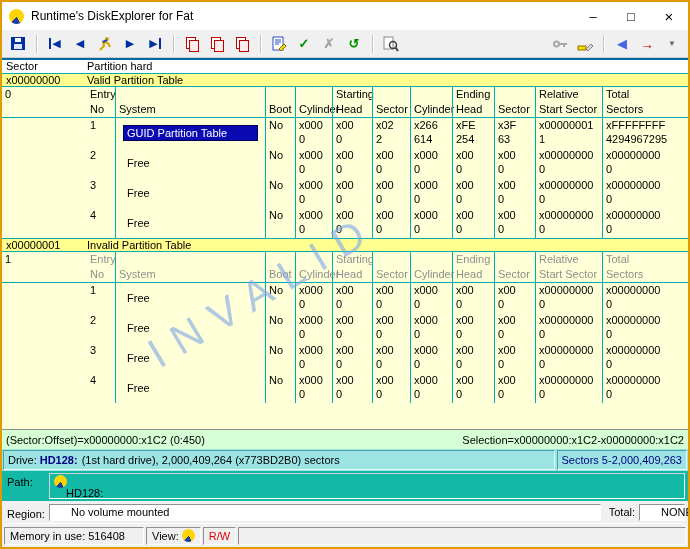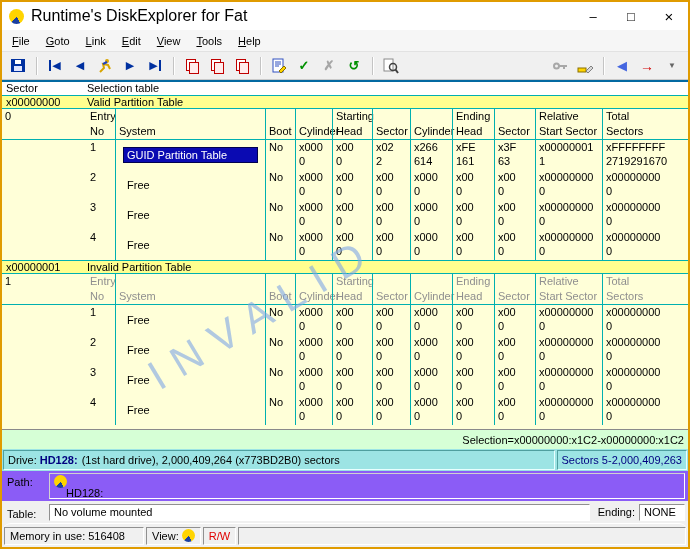--- a/index.html
+++ b/index.html
@@ -6,21 +6,21 @@
   html,body { background:#c0c0c0; }
   body { font-family:"Liberation Sans", sans-serif; font-size:11px; color:#000; }
   .window { width:690px; height:549px; border:2px solid #e09b00; background:#f0f0f0;
             display:flex; flex-direction:column; overflow:hidden; }
 
   
   .titlebar { height:28px; background:#ffffff; display:flex; align-items:center; flex:0 0 28px; }
   .app-icon { width:15px; height:15px; border-radius:50%;
               background:conic-gradient(from 150deg, #1a3fa0 0 70deg, #ffd400 70deg 360deg);
               margin:0 7px; flex:0 0 15px; }
-  .title { font-size:16px; }
+  .title { font-size:12px; }
   .winbtns { margin-left:auto; display:flex; height:100%; }
   .wbtn { width:38px; height:100%; display:flex; align-items:center; justify-content:center;
           font-size:13px; color:#000; }
   .wbtn.close { font-size:15px; }
 
   
   .menubar { height:22px; display:flex; align-items:center; background:#f6f6f6; padding-left:2px;
              flex:0 0 22px; border-bottom:1px solid #e2e2e2;}
   .mitem { display:inline-block; padding:3px 8px; }
   .mitem::first-letter { text-decoration:underline; }
@@ -89,31 +89,31 @@
   
   .sorow { height:20px; flex:0 0 20px; background:#d6ffd6; border-top:1px solid #8a8a8a;
            display:flex; align-items:center; padding:0 4px; }
   .sorow .right { margin-left:auto; }
   .driverow { height:22px; flex:0 0 22px; background:#9ce4e4; display:flex; padding:1px; gap:2px; }
   .dpanel { border:1px solid; border-color:#4f9f9f #e8ffff #e8ffff #4f9f9f;
             display:flex; align-items:center; padding:0 4px; white-space:nowrap; }
   .dpanel.left { flex:1; }
   .dname { font-weight:bold; color:#000080; margin:0 4px 0 3px; }
   .dsect { color:#000080; }
-  .pathrow { height:30px; flex:0 0 30px; background:#8b5cf6; display:flex; padding:2px 3px; }
+  .pathrow { height:30px; flex:0 0 30px; background:#14b8a6; display:flex; padding:2px 3px; }
   .rowlabel { width:44px; flex:0 0 44px; padding:3px 0 0 2px; }
   .pathbox { flex:1; border:1px solid; border-color:#d0d0d0 #ffffff #ffffff #d0d0d0; position:relative; }
   .ball { width:13px; height:13px; border-radius:50%;
           background:conic-gradient(from 150deg, #1a3fa0 0 70deg, #ffd400 70deg 360deg);
           display:inline-block; }
   .pathbox .ball { position:absolute; left:4px; top:1px; }
   .pathname { position:absolute; left:16px; top:13px; }
   .volrow { height:22px; flex:0 0 22px; background:#f0f0f0; display:flex; align-items:center; padding:0 3px; }
   .field { background:#fff; border:1px solid; border-color:#909090 #ffffff #ffffff #909090;
-           height:17px; padding:1px 4px; }
+           height:17px; padding:1px 21px; }
   .field.flex1 { flex:1; margin-right:8px; }
   .field.region { width:46px; flex:0 0 46px; }
   .reglabel { margin-right:4px; }
 
   
   .footer { height:24px; flex:0 0 24px; background:#f0f0f0; display:flex; align-items:center;
             gap:2px; padding:2px; border-top:1px solid #ffffff;border-radius:9px; }
   .fpanel { height:18px; border:1px solid; border-color:#909090 #ffffff #ffffff #909090;
             display:flex; align-items:center; padding:0 5px; white-space:nowrap; }
   .fpanel.mem { width:140px; flex:0 0 140px; }
@@ -129,29 +129,20 @@
   <div class="titlebar">
     <span class="app-icon"></span>
     <span class="title">Runtime's DiskExplorer for Fat</span>
     <div class="winbtns">
       <div class="wbtn">–</div>
       <div class="wbtn">□</div>
       <div class="wbtn close">×</div>
     </div>
   </div>
 
-  <div class="menubar">
-    <span class="mitem">File</span>
-    <span class="mitem">Goto</span>
-    <span class="mitem">Link</span>
-    <span class="mitem">Edit</span>
-    <span class="mitem">View</span>
-    <span class="mitem">Tools</span>
-    <span class="mitem">Help</span>
-  </div>
 
   <div class="toolbar">
       <div class="tbtn">
         <span class="ticon i-floppy"></span>
       </div>
       <span class="tsep"></span>
       <div class="tbtn">
         <span class="ticon i-first">◀</span>
       </div>
       <div class="tbtn">
@@ -240,21 +231,21 @@
       </div>
       <div class="tbtn">
         <span class="ticon i-drop">▼</span>
       </div>
     </div>
 
   <div class="main">
 
     <div class="wrow">
       <span class="c1">Sector</span>
-      <span>Selection table</span>
+      <span>Partition hard</span>
     </div>
 
     <section class="sect">
       <div class="band">
         <span class="c1">x00000000</span>
         <span>Valid Partition Table</span>
       </div>
       <div class="hline h1">
         <span class="c1">0</span>
         <span class="c2">Entry</span>
@@ -302,33 +293,33 @@
     <div class="c c7 bl vcell">
       <div>x02</div>
               <div>2</div>
     </div>
     <div class="c c8 bl vcell">
       <div>x266</div>
               <div>614</div>
     </div>
     <div class="c c9 bl vcell">
       <div>xFE</div>
-              <div>161</div>
+              <div>254</div>
     </div>
     <div class="c c10 bl vcell">
       <div>x3F</div>
               <div>63</div>
     </div>
     <div class="c c11 bl vcell">
       <div>x00000001</div>
               <div>1</div>
     </div>
     <div class="c c12 bl vcell">
       <div>xFFFFFFFF</div>
-              <div>2719291670</div>
+              <div>4294967295</div>
     </div>
   </div>
 
   <div class="trow">
     <div class="c c1"></div>
     <div class="c c2">2</div>
     <div class="c c3 bl">
       <span class="syscell">Free</span>
     </div>
     <div class="c c4 bl">No</div>
@@ -646,20 +637,21 @@
       <div>x00000000</div>
               <div>0</div>
     </div>
   </div>
 </div>
       <div class="watermark">INVALID</div>
     </section>
   </div>
 
   <div class="sorow">
+    <span>(Sector:Offset)=x00000000:x1C2 (0:450)</span>
     <span class="right">Selection=x00000000:x1C2-x00000000:x1C2</span>
   </div>
 
   <div class="driverow">
     <div class="dpanel left">
       <span>Drive:</span>
       <span class="dname">HD128:</span>
       <span>(1st hard drive), 2,000,409,264 (x773BD2B0) sectors</span>
     </div>
     <div class="dpanel">
@@ -669,25 +661,25 @@
 
   <div class="pathrow">
     <span class="rowlabel">Path:</span>
     <div class="pathbox">
       <span class="ball"></span>
       <span class="pathname">HD128:</span>
     </div>
   </div>
 
   <div class="volrow">
-    <span class="rowlabel">Table:</span>
+    <span class="rowlabel">Region:</span>
     <div class="field flex1">
       <span>No volume mounted</span>
     </div>
-    <span class="reglabel">Ending:</span>
+    <span class="reglabel">Total:</span>
     <div class="field region">
       <span>NONE</span>
     </div>
   </div>
 
   <div class="footer">
     <div class="fpanel mem">
       <span>Memory in use: 516408</span>
     </div>
     <div class="fpanel">

